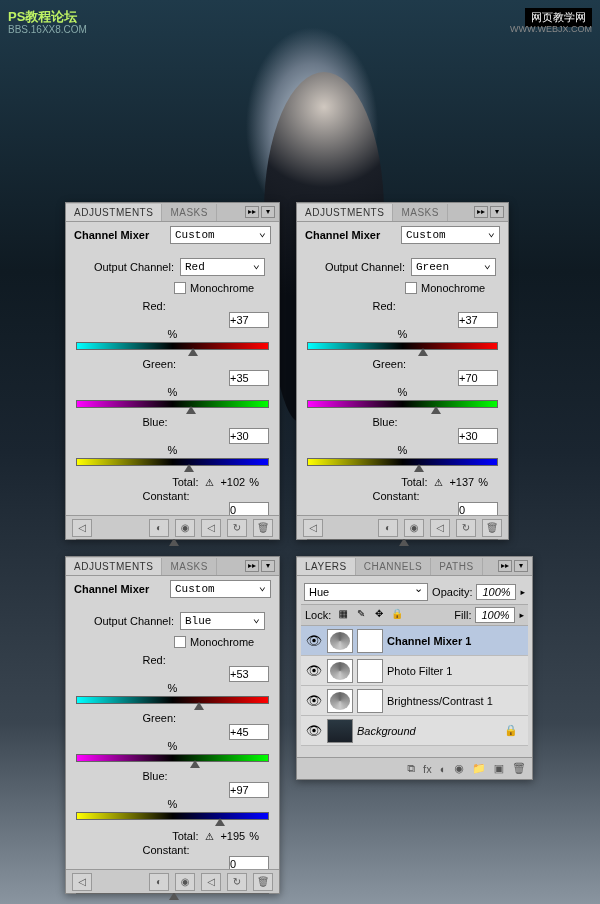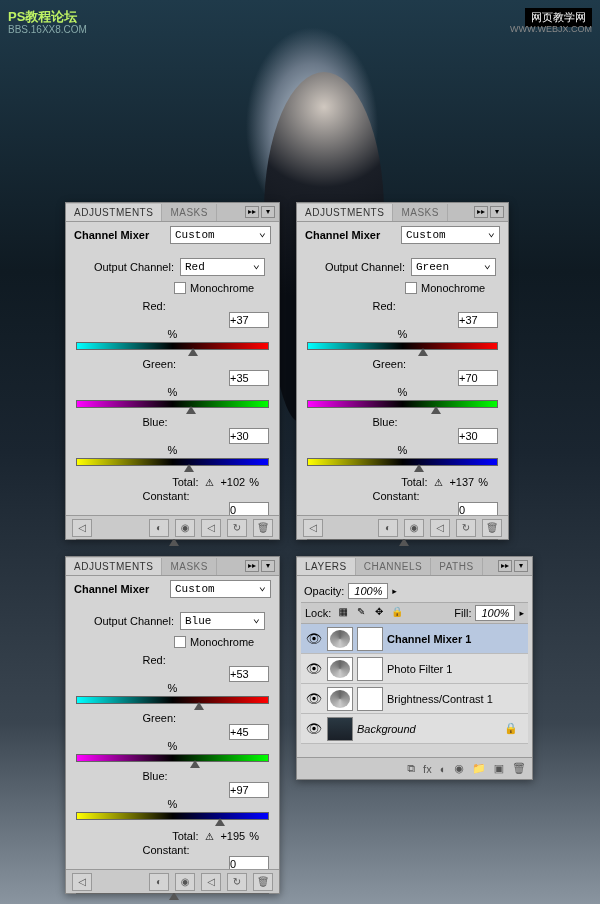--- a/index.html
+++ b/index.html
@@ -335,20 +335,21 @@
     <div class="tab active">LAYERS</div>
     <div class="tab">CHANNELS</div>
     <div class="tab">PATHS</div>
     <div class="tab-icons">
         <span>▸▸</span>
         <span>▾</span>
       </div>
   </div>
   <div class="layers-body">
     <div class="lrow">
+      <div class="sel2">Hue</div>
       <span>Opacity:</span>
       <span class="pct-input">100%</span>
       <span class="arrow">▸</span>
     </div>
     <div class="lock-row">
       <span>Lock:</span>
       <div class="lock-icons">
         <span>▦</span>
         <span>✎</span>
         <span>✥</span>

